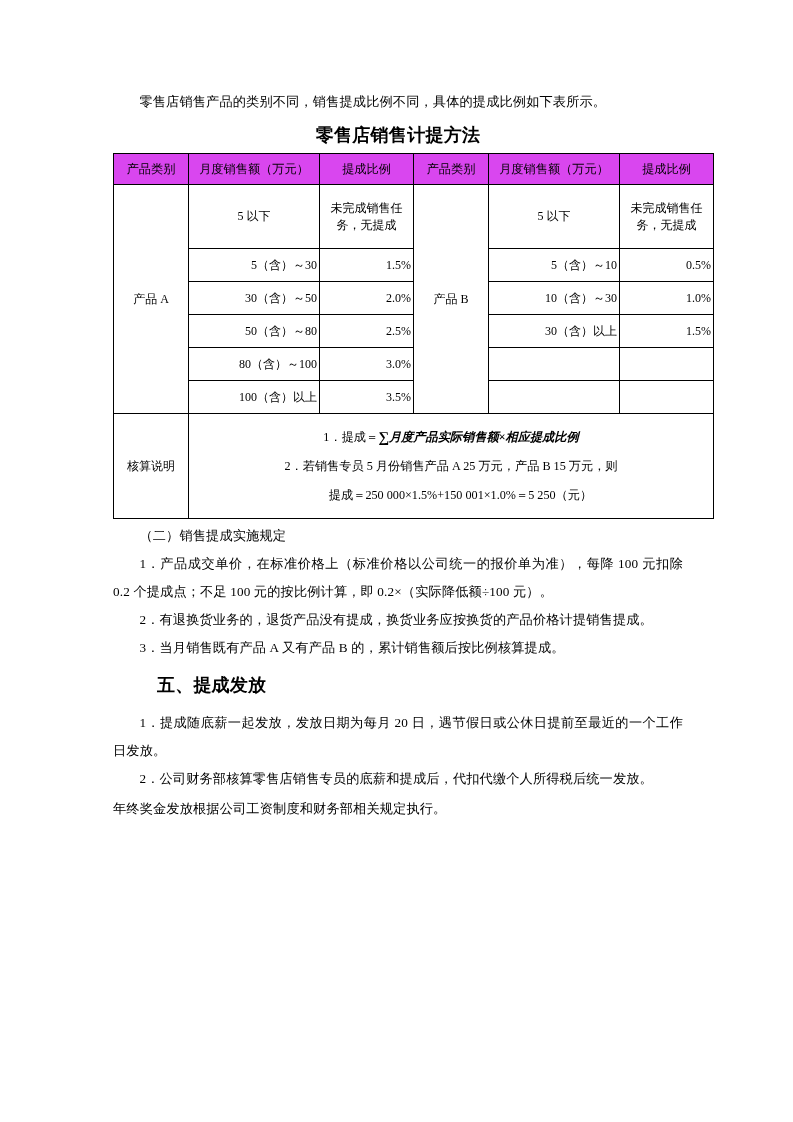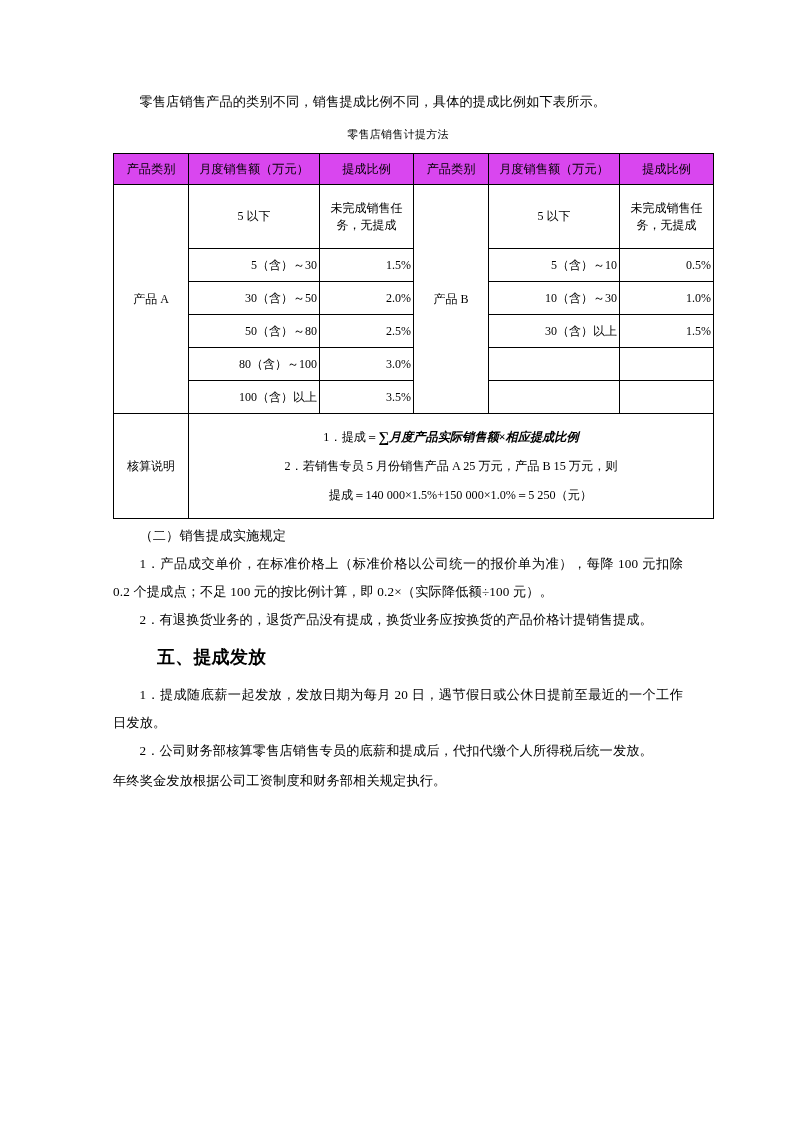--- a/index.html
+++ b/index.html
@@ -49,22 +49,22 @@
     font-family: Liberation Mono, monospace;
     letter-spacing: 0.2px;
   }
   .gap-sm { height: 6px; }
   .gap-xs { height: 2px; }
 
   
   .table-title {
     margin: 0;
     text-align: center;
-    font-size: 11px;
-    font-weight: normal;
+    font-size: 18px;
+    font-weight: bold;
     font-family: "DejaVu Sans", "Liberation Sans", sans-serif;
     line-height: 26px;
     letter-spacing: 0.3px;
   }
 
   
   table.commission {
     border-collapse: collapse;
     width: 570px;
     table-layout: fixed;
@@ -197,30 +197,31 @@
           <td class="rate">3.5%</td>
           <td class="amt"></td>
           <td class="rate"></td>
         </tr>
 
         <tr>
           <td class="notes-label">核算说明</td>
           <td class="notes-body" colspan="5">
             <div class="note-line"><span>1．提成＝</span><span class="sigma bolditalic">∑</span><span class="bolditalic">月度产品实际销售额×相应提成比例</span></div>
             <div class="note-line">2．若销售专员 5 月份销售产品 A 25 万元，产品 B 15 万元，则</div>
-            <div class="note-line sub">提成＝140 000×1.5%+150 000×1.0%＝5 250（元）</div>
+            <div class="note-line sub">提成＝250 000×1.5%+150 001×1.0%＝5 250（元）</div>
           </td>
         </tr>
 
       </tbody>
     </table>
 
     <p class="para indent">（二）销售提成实施规定</p>
     <p class="para indent">1．产品成交单价，在标准价格上（标准价格以公司统一的报价单为准），每降 100 元扣除 0.2 个提成点；不足 100 元的按比例计算，即 0.2×（实际降低额÷100 元）。</p>
     <p class="para indent">2．有退换货业务的，退货产品没有提成，换货业务应按换货的产品价格计提销售提成。</p>
+    <p class="para indent">3．当月销售既有产品 A 又有产品 B 的，累计销售额后按比例核算提成。</p>
 
     <div class="gap-xs"></div>
 
     <p class="heading">五、提成发放</p>
     <p class="para indent">1．提成随底薪一起发放，发放日期为每月 20 日，遇节假日或公休日提前至最近的一个工作日发放。</p>
     <p class="para indent">2．公司财务部核算零售店销售专员的底薪和提成后，代扣代缴个人所得税后统一发放。</p>
 
     <div class="gap-xs"></div>
 
     <p class="para">年终奖金发放根据公司工资制度和财务部相关规定执行。</p>

